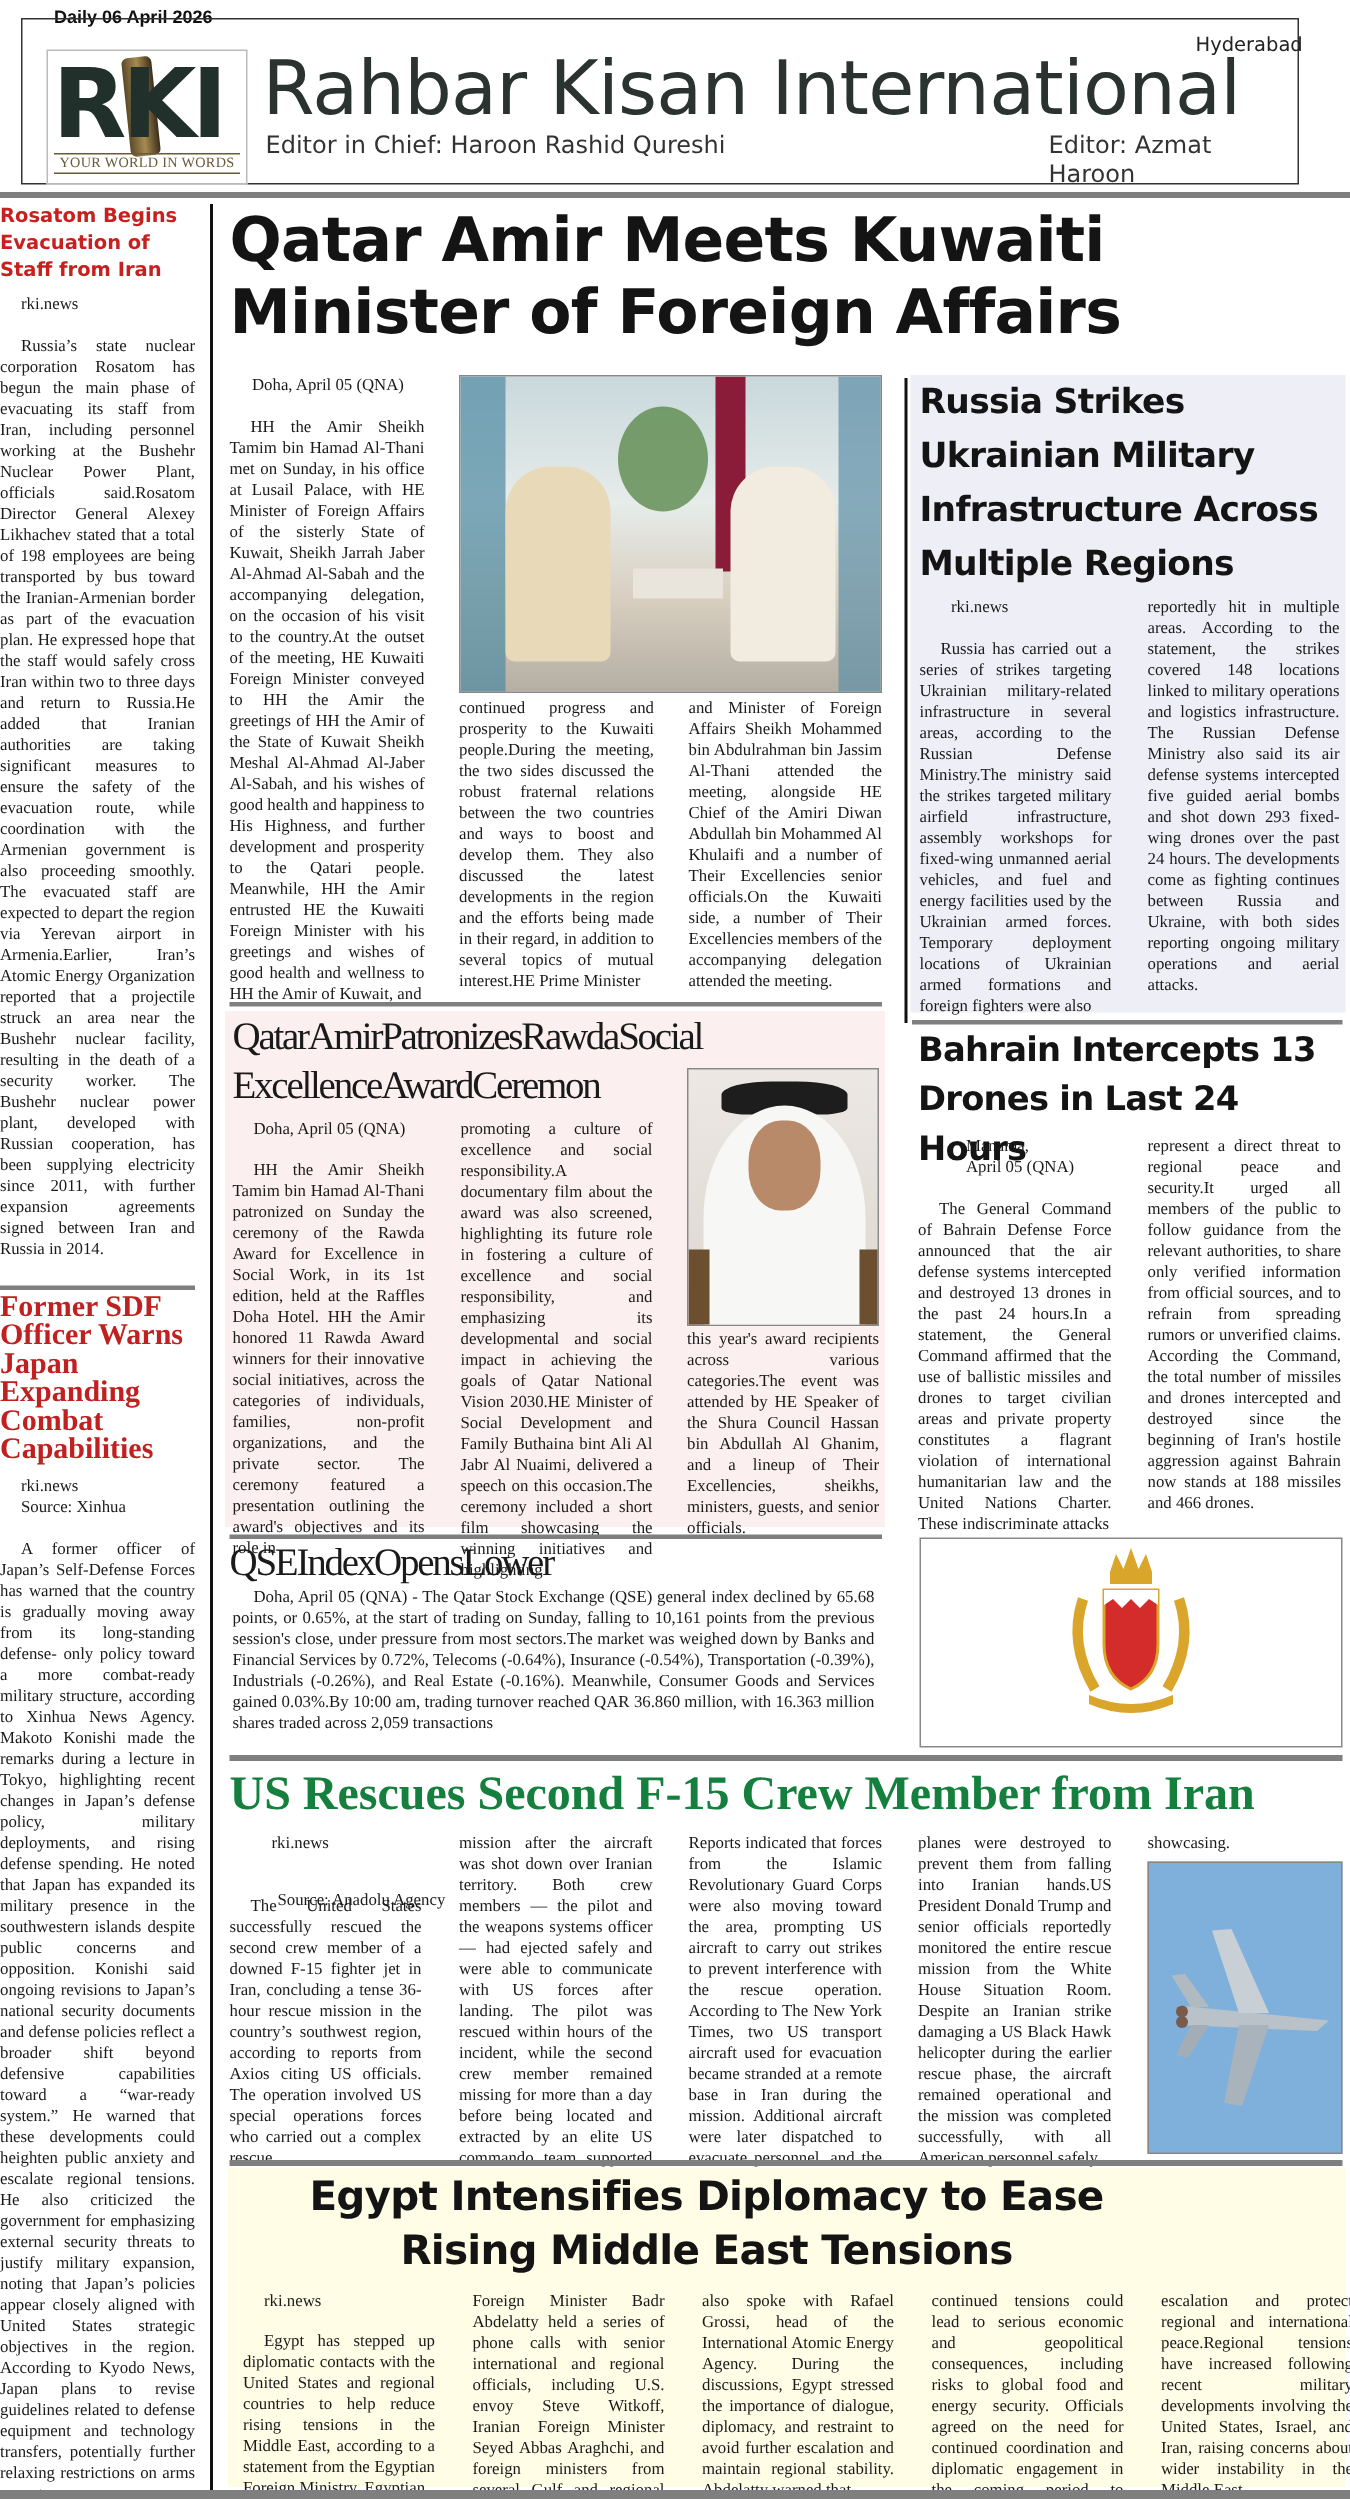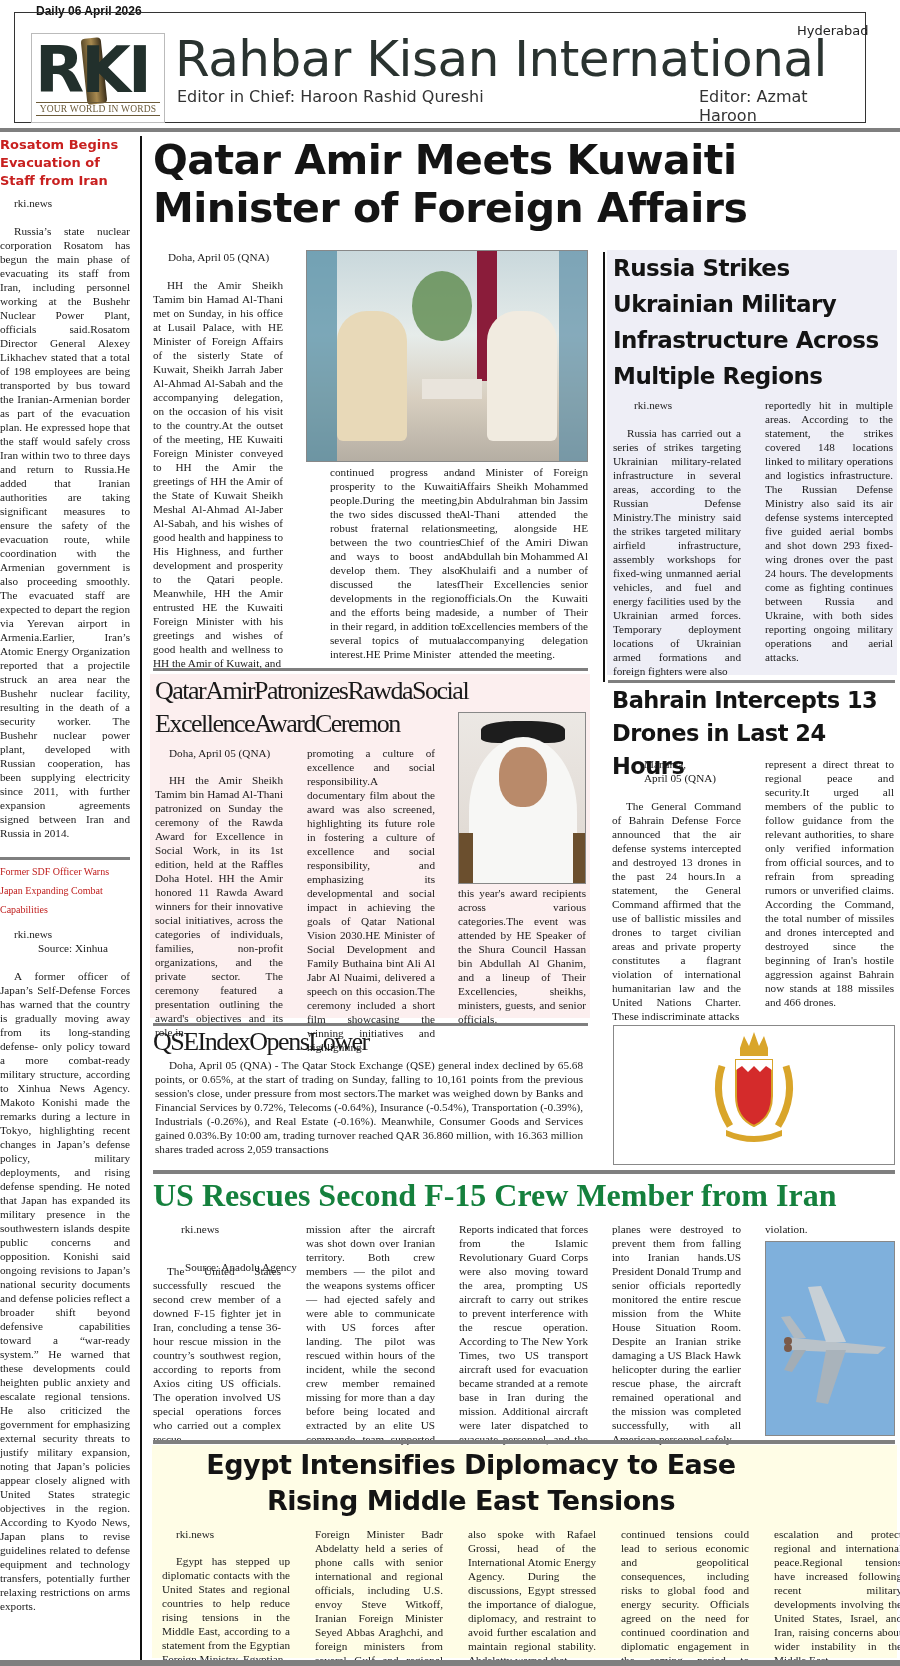--- a/index.html
+++ b/index.html
@@ -22,21 +22,21 @@
   .eic { left: 162px; top: 74px; font-family: "DejaVu Sans", sans-serif; font-size: 16px; color: #333; }
   .editor { left: 684px; top: 74px; font-family: "DejaVu Sans", sans-serif; font-size: 16px; color: #333; }
 
   
   .txt { font-family: "Liberation Serif", serif; font-size: 11.2px; line-height: 14px; text-align: justify; color: #1a1a1a; }
   .txt p { text-indent: 14px; }
   .src { font-size: 11.2px; line-height: 14px; padding-left: 14px; }
   .gap { height: 14px; }
 
   .red-head { font-family: "DejaVu Sans", sans-serif; font-weight: bold; color: #c8201f; font-size: 13px; line-height: 18px; }
-  .red-serif { font-family: "Liberation Serif", serif; font-weight: normal; color: #c0201f; font-size: 10px; line-height: 19px; }
+  .red-serif { font-family: "Liberation Serif", serif; font-weight: bold; color: #c0201f; font-size: 20px; line-height: 19px; }
 
   .geo-head { font-family: "DejaVu Sans", sans-serif; font-weight: bold; color: #141414; letter-spacing: -0.5px; }
   .serif-head { font-family: "Liberation Serif", serif; color: #1a1a1a; letter-spacing: -1.5px; }
 
   .photo { position: absolute; border: 1.5px solid #888; overflow: hidden; }
 </style>
 </head>
 <body>
 
 <div class="abs dateline">Daily 06 April 2026</div>
@@ -63,21 +63,21 @@
   <div class="txt">
       <p>Russia’s state nuclear corporation Rosatom has begun the main phase of evacuating its staff from Iran, including personnel working at the Bushehr Nuclear Power Plant, officials said.Rosatom Director General Alexey Likhachev stated that a total of 198 employees are being transported by bus toward the Iranian-Armenian border as part of the evacuation plan. He expressed hope that the staff would safely cross Iran within two to three days and return to Russia.He added that Iranian authorities are taking significant measures to ensure the safety of the evacuation route, while coordination with the Armenian government is also proceeding smoothly. The evacuated staff are expected to depart the region via Yerevan airport in Armenia.Earlier, Iran’s Atomic Energy Organization reported that a projectile struck an area near the Bushehr nuclear facility, resulting in the death of a security worker. The Bushehr nuclear power plant, developed with Russian cooperation, has been supplying electricity since 2011, with further expansion agreements signed between Iran and Russia in 2014.</p>
     </div>
 </div>
 
 <div class="rule" style="left:0;top:857px;width:130px;height:3px;"></div>
 
 <div class="abs" style="left:0;top:862px;width:130px;">
   <div class="red-serif">Former SDF Officer Warns Japan Expanding Combat Capabilities</div>
   <div class="txt src" style="margin-top:8px;">rki.news</div>
-  <div class="txt src" style="margin-left:24px;">Source: Xinhua</div>
+  <div class="txt src" style="">Source: Xinhua</div>
   <div class="gap"></div>
   <div class="txt">
       <p>A former officer of Japan’s Self-Defense Forces has warned that the country is gradually moving away from its long-standing defense- only policy toward a more combat-ready military structure, according to Xinhua News Agency. Makoto Konishi made the remarks during a lecture in Tokyo, highlighting recent changes in Japan’s defense policy, military deployments, and rising defense spending. He noted that Japan has expanded its military presence in the southwestern islands despite public concerns and opposition. Konishi said ongoing revisions to Japan’s national security documents and defense policies reflect a broader shift beyond defensive capabilities toward a “war-ready system.” He warned that these developments could heighten public anxiety and escalate regional tensions. He also criticized the government for emphasizing external security threats to justify military expansion, noting that Japan’s policies appear closely aligned with United States strategic objectives in the region. According to Kyodo News, Japan plans to revise guidelines related to defense equipment and technology transfers, potentially further relaxing restrictions on arms exports.</p>
     </div>
 </div>
 
 <div class="abs geo-head" style="left:153px;top:136px;width:740px;font-size:41px;line-height:48px;">Qatar Amir Meets Kuwaiti Minister of Foreign Affairs</div>
 
 <div class="abs txt" style="left:168px;top:250px;width:140px;">Doha, April 05 (QNA)</div>
 <div class="abs txt" style="left:153px;top:278px;width:130px;">
@@ -87,21 +87,21 @@
 <div class="photo" style="left:306px;top:250px;width:282px;height:212px;background:linear-gradient(180deg,#c9d8dc 0%,#e6ecea 40%,#d8cfc0 70%,#b5aea3 100%);" title="Meeting between HH the Amir and the Kuwaiti Foreign Minister">
   <div class="abs" style="left:0;top:0;width:30px;height:212px;background:#4f8aa3;opacity:.7;"></div>
   <div class="abs" style="left:252px;top:0;width:30px;height:212px;background:#5c8ea6;opacity:.7;"></div>
   <div class="abs" style="left:105px;top:20px;width:60px;height:70px;border-radius:50%;background:#5c8a4c;opacity:.8;"></div>
   <div class="abs" style="left:170px;top:0;width:20px;height:130px;background:#8a1c3a;"></div>
   <div class="abs" style="left:30px;top:60px;width:70px;height:130px;border-radius:30px 30px 6px 6px;background:#e8d9b8;"></div>
   <div class="abs" style="left:180px;top:60px;width:70px;height:130px;border-radius:30px 30px 6px 6px;background:#f1ebe0;"></div>
   <div class="abs" style="left:115px;top:128px;width:60px;height:20px;background:#e9e4dc;"></div>
 </div>
 
-<div class="abs txt" style="left:306px;top:465px;width:130px;margin-left:24px;">
+<div class="abs txt" style="left:306px;top:465px;width:130px;">
     <p style="text-indent:0">continued progress and prosperity to the Kuwaiti people.During the meeting, the two sides discussed the robust fraternal relations between the two countries and ways to boost and develop them. They also discussed the latest developments in the region and the efforts being made in their regard, in addition to several topics of mutual interest.HE Prime Minister</p>
   </div>
 <div class="abs txt" style="left:459px;top:465px;width:129px;">
     <p style="text-indent:0">and Minister of Foreign Affairs Sheikh Mohammed bin Abdulrahman bin Jassim Al-Thani attended the meeting, alongside HE Chief of the Amiri Diwan Abdullah bin Mohammed Al Khulaifi and a number of Their Excellencies senior officials.On the Kuwaiti side, a number of Their Excellencies members of the accompanying delegation attended the meeting.</p>
   </div>
 
 <div class="vrule" style="left:603px;top:252px;height:430px;"></div>
 <div class="abs" style="left:607px;top:250px;width:290px;height:425px;background:#eeeef6;">
   <div class="abs geo-head" style="left:6px;top:0;width:284px;font-size:23px;line-height:36px;">Russia Strikes Ukrainian Military Infrastructure Across Multiple Regions</div>
   <div class="abs txt src" style="left:13px;top:148px;">rki.news</div>
@@ -181,21 +181,21 @@
   <div class="abs txt" style="left:153px;top:47px;width:129px;">
       <p style="text-indent:0">mission after the aircraft was shot down over Iranian territory. Both crew members — the pilot and the weapons systems officer — had ejected safely and were able to communicate with US forces after landing. The pilot was rescued within hours of the incident, while the second crew member remained missing for more than a day before being located and extracted by an elite US commando team supported by air cover.</p>
     </div>
   <div class="abs txt" style="left:306px;top:47px;width:129px;">
       <p style="text-indent:0">Reports indicated that forces from the Islamic Revolutionary Guard Corps were also moving toward the area, prompting US aircraft to carry out strikes to prevent interference with the rescue operation. According to The New York Times, two US transport aircraft used for evacuation became stranded at a remote base in Iran during the mission. Additional aircraft were later dispatched to evacuate personnel, and the disabled</p>
     </div>
   <div class="abs txt" style="left:459px;top:47px;width:129px;">
       <p style="text-indent:0">planes were destroyed to prevent them from falling into Iranian hands.US President Donald Trump and senior officials reportedly monitored the entire rescue mission from the White House Situation Room. Despite an Iranian strike damaging a US Black Hawk helicopter during the earlier rescue phase, the aircraft remained operational and the mission was completed successfully, with all American personnel safely</p>
     </div>
   <div class="abs txt" style="left:612px;top:47px;width:129px;">
-      <p style="text-indent:0">violation.</p>
+      <p style="text-indent:0">showcasing.</p>
     </div>
   <div class="photo" style="left:612px;top:66px;width:130px;height:195px;background:#7fb0dc;" title="F-15 fighter jet in flight">
     <svg width="130" height="195" viewBox="0 0 130 195">
       <path d="M20 95 L120 105 L112 112 L20 108 Z" fill="#b9c2c9"></path>
       <path d="M60 100 L42 45 L55 44 L80 100 Z" fill="#c8d0d6"></path>
       <path d="M60 108 L50 160 L62 162 L80 108 Z" fill="#a9b3bb"></path>
       <path d="M28 96 L15 75 L24 74 L40 96 Z" fill="#b1bac1"></path>
       <path d="M28 108 L18 128 L26 130 L40 108 Z" fill="#a3adb5"></path>
       <circle cx="22" cy="99" r="4" fill="#7a5a4a"></circle>
       <circle cx="22" cy="106" r="4" fill="#7a5a4a"></circle>

